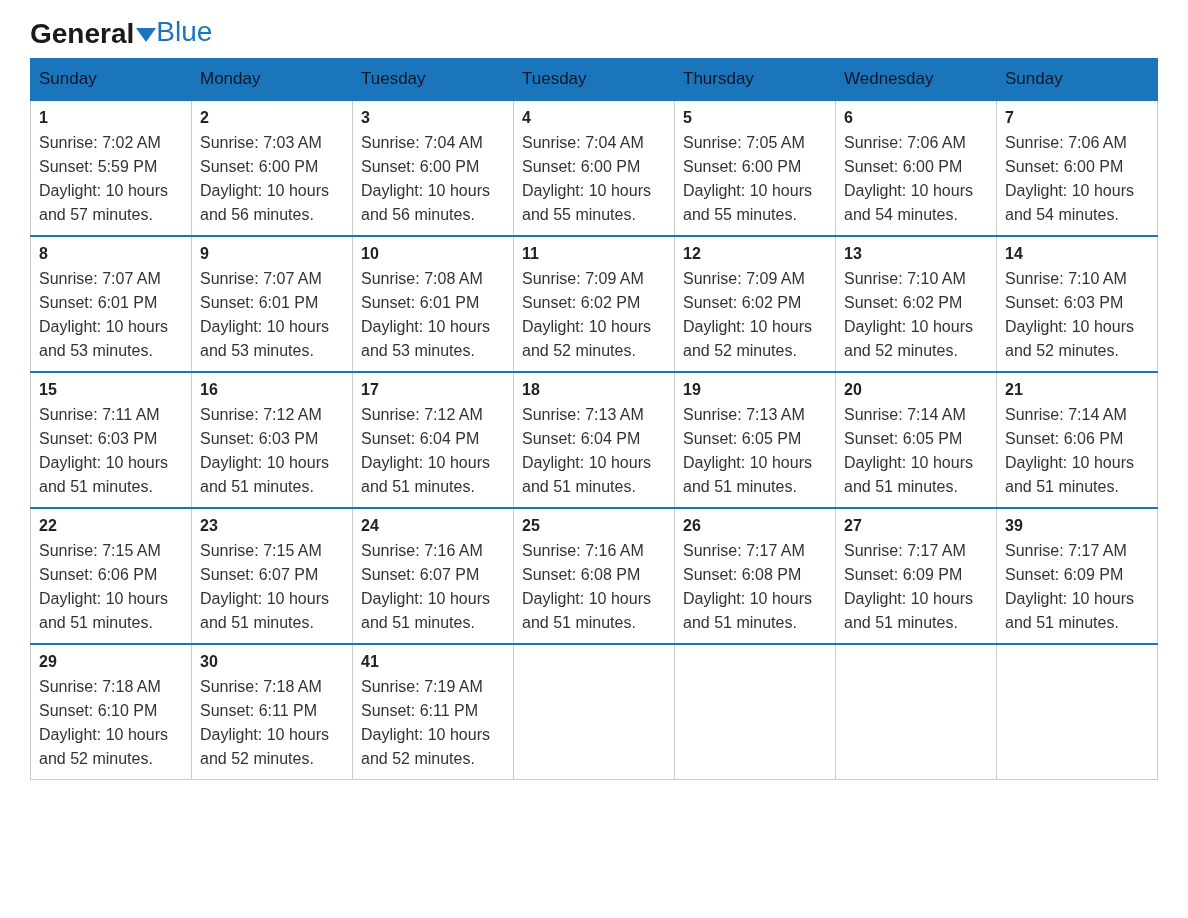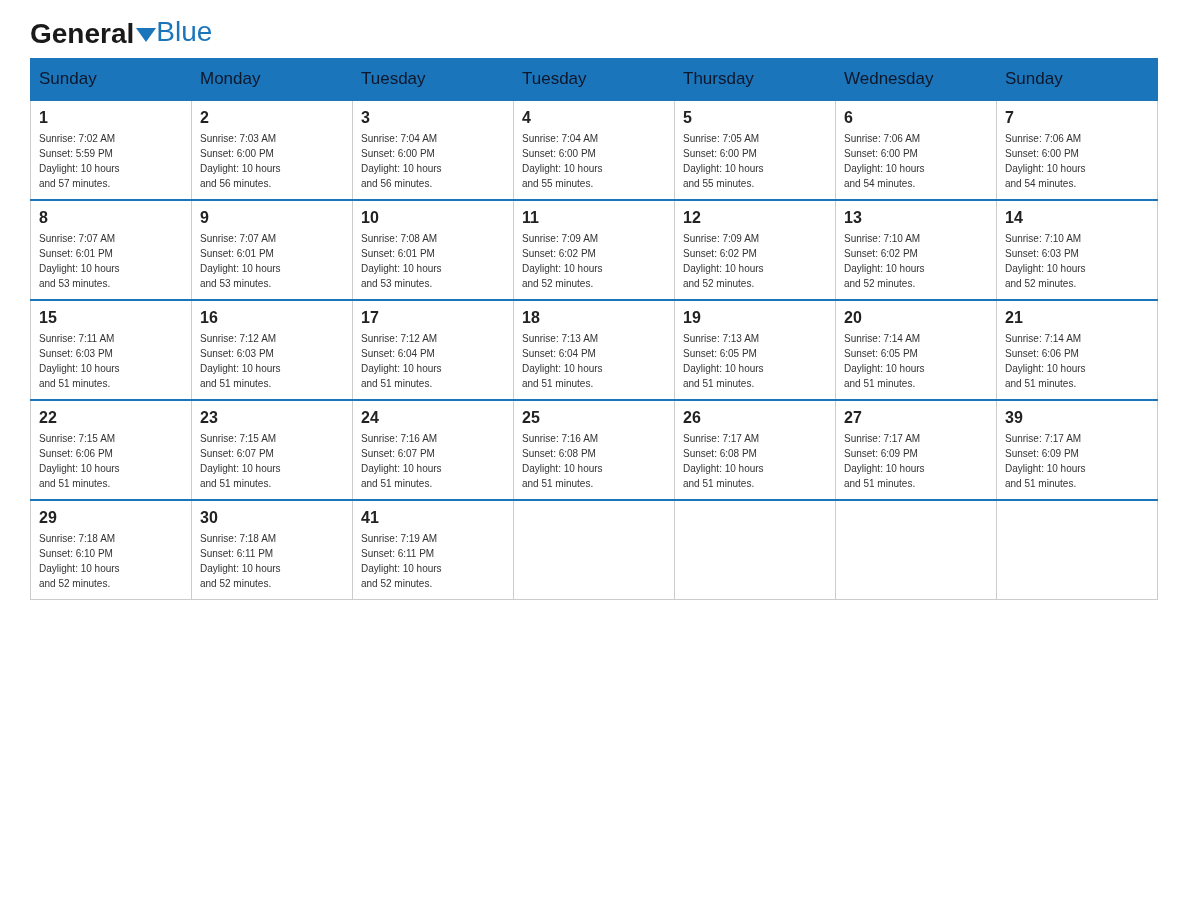--- a/index.html
+++ b/index.html
@@ -78,21 +78,21 @@
       color: #222;
       min-height: 100px;
     }
     .day-number {
       font-size: 16px;
       font-weight: bold;
       margin-bottom: 4px;
       display: block;
     }
     .day-info {
-      font-size: 10px;
+      font-size: 16px;
       line-height: 1.5;
       color: #333;
     }
     .calendar tbody tr td.empty {
       border-top: 2px solid #1a75bb;
       background: #fff;
     }
     .logo-line2 {
       font-size: 28px;
       font-weight: normal;

